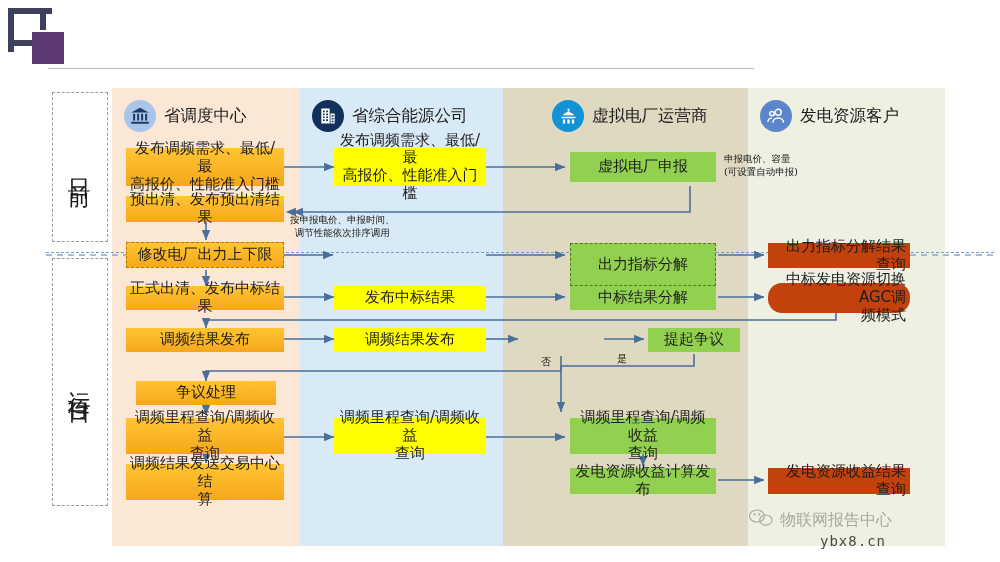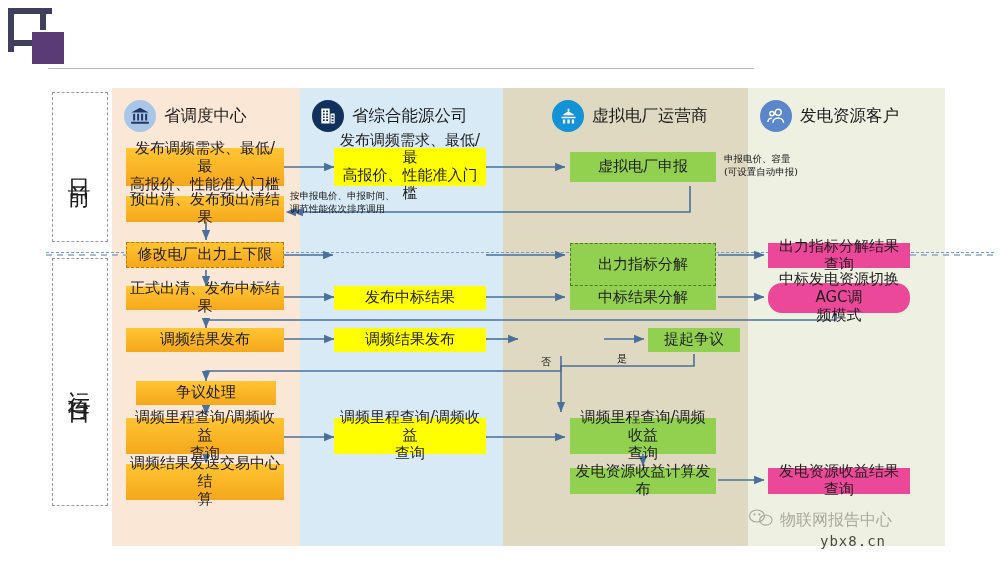--- a/index.html
+++ b/index.html
@@ -83,21 +83,21 @@
     position:absolute;box-sizing:border-box;
     display:flex;align-items:center;justify-content:center;
     text-align:center;line-height:1.18;
     font-size:15px;color:#1d1d1d;
     font-family:"DejaVu Sans","Liberation Sans",sans-serif;
     padding:2px 4px;
   }
   .n-orange{background:linear-gradient(180deg,#ffc533 0%,#f5a71c 100%);}
   .n-yellow{background:#ffff00;}
   .n-green {background:#92d050;}
-  .n-blue  {background:#ec4899;}
+  .n-blue  {background:#c2410c;text-align:right;}
   .dashed-g{border:1.4px dashed #4f7a1f;}
   .dashed-y{border:1.4px dashed #b09a00;}
   .dashed-o{border:1.4px dashed #b97c00;}
 
   
   .diamond{
     position:absolute;
     display:flex;align-items:center;justify-content:center;
   }
   .diamond .dshape{
@@ -334,21 +334,21 @@
   <div class="node n-green" style="left:570px;top:468px;width:146px;height:26px;">
       <span>发电资源收益计算发布</span>
     </div>
   <div class="node n-blue" style="left:768px;top:468px;width:142px;height:26px;">
       <span>发电资源收益结果查询</span>
     </div>
 
   <div class="edge-label" style="left:617px;top:352px;">是</div>
   <div class="edge-label" style="left:541px;top:355px;">否</div>
 
-  <div class="annot" style="left:290px;top:190px;">按申报电价、申报时间、<br>调节性能依次排序调用</div>
+  <div class="annot" style="left:290px;top:214px;text-align:center;">按申报电价、申报时间、<br>调节性能依次排序调用</div>
   <div class="annot" style="left:724px;top:153px;">申报电价、容量<br>(可设置自动申报)</div>
 
   <div class="wm">
     <span>
       <svg width="26" height="20" viewBox="0 0 32 24">
         <g fill="none" stroke="#6f6f62" stroke-width="1.4">
           <ellipse cx="11" cy="9.5" rx="9.2" ry="7.4"></ellipse>
           <ellipse cx="22" cy="14.5" rx="7.6" ry="6.2"></ellipse>
         </g>
         <circle cx="8" cy="7.6" r="1.3" fill="#6f6f62"></circle>

